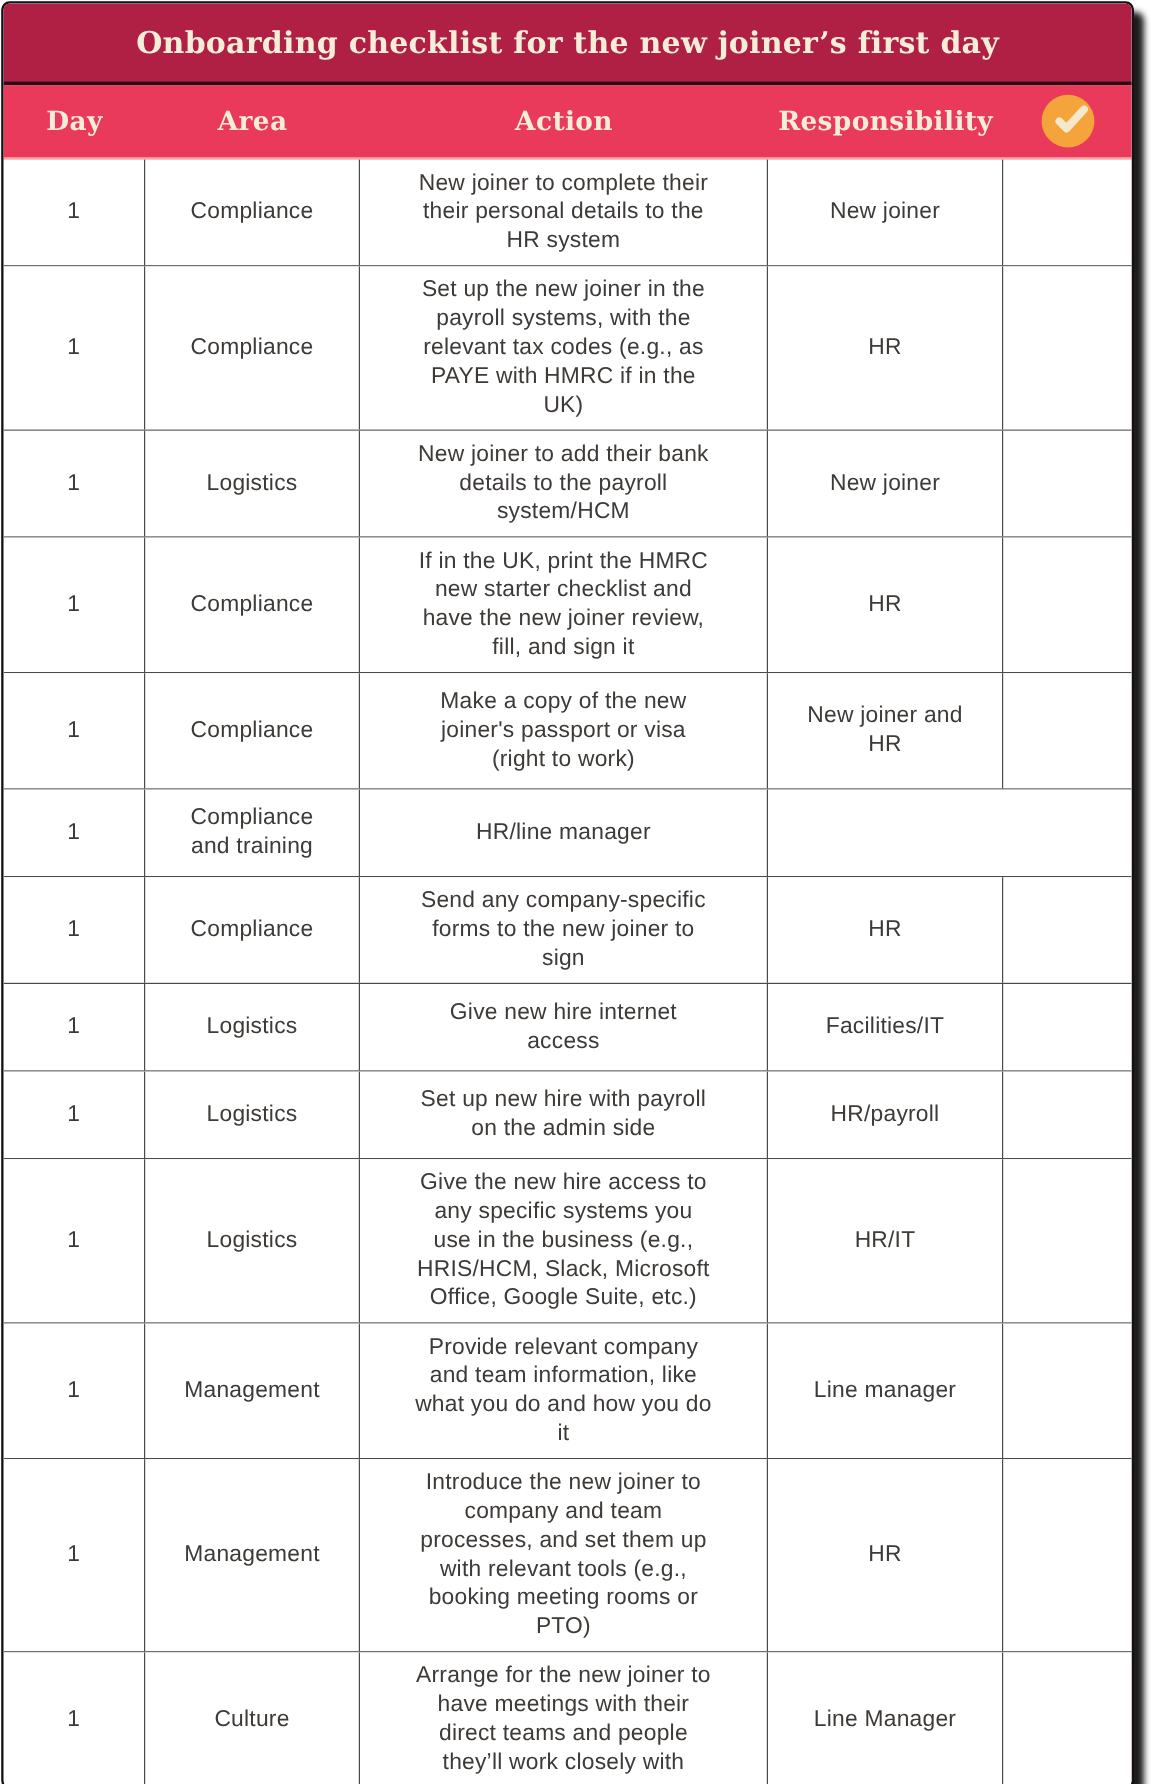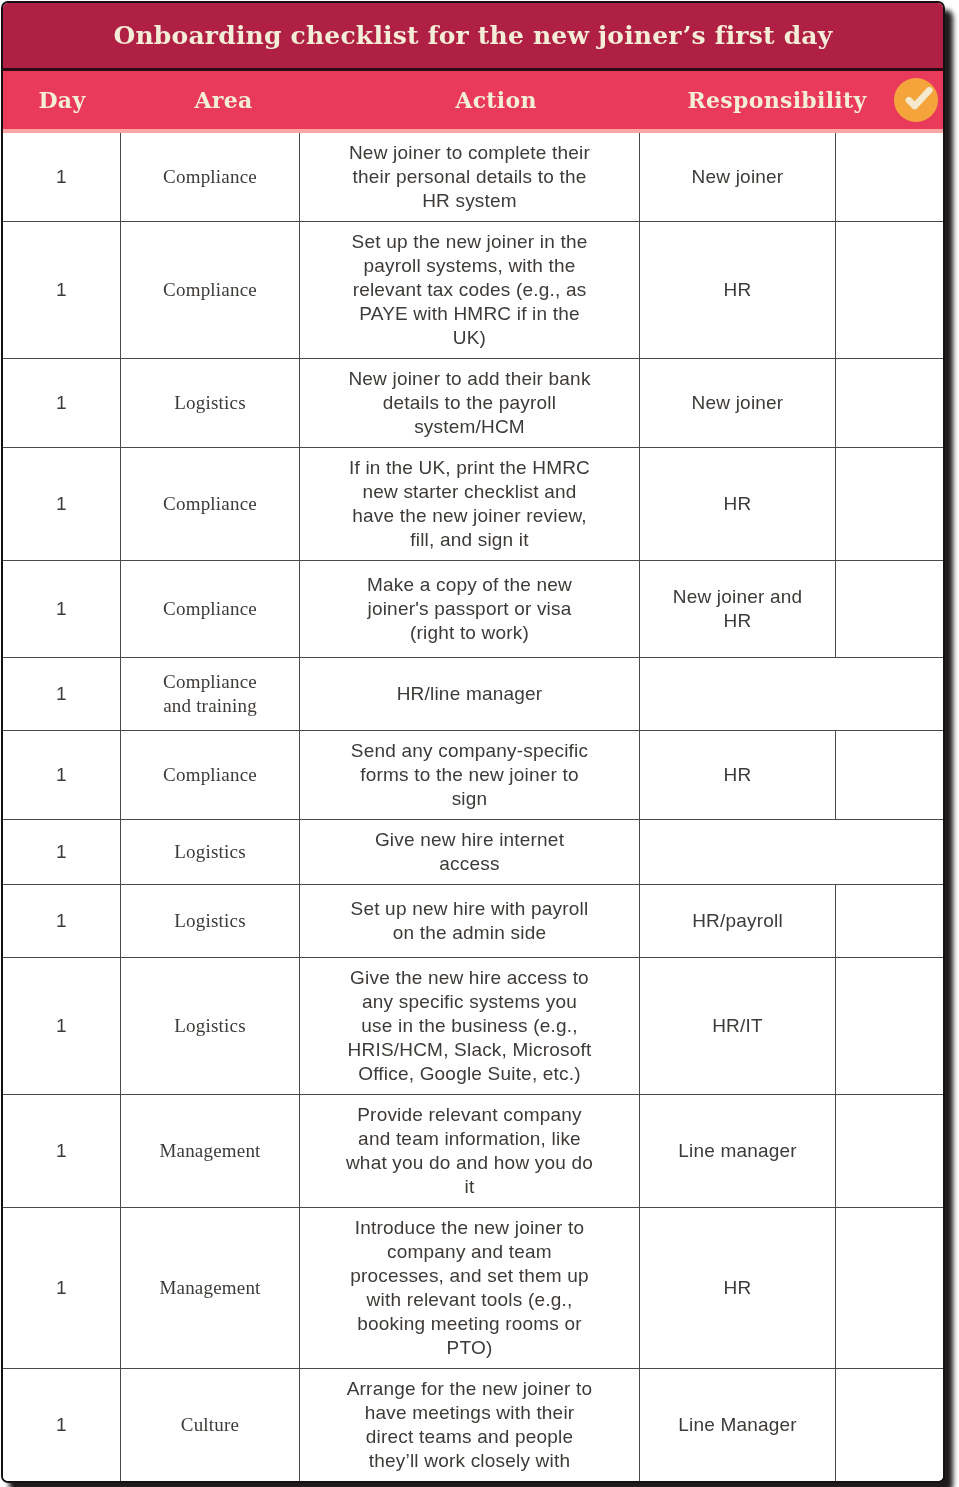--- a/index.html
+++ b/index.html
@@ -53,25 +53,24 @@
     font-family: "DejaVu Serif", serif;
     font-weight: 700;
     font-size: 25px;
     color: var(--header_text);
     letter-spacing: 0.2px;
     text-align: center;
   }
 
   .header-row {
     background: var(--header_row_bg);
-    border-bottom: 4px solid #fca5a5;
+    border-bottom: 2px solid #fca5a5;
     display: grid;
     grid-template-columns: var(--cols);
     height: 62px;
-    gap: 13px;
   }
 
   .hcell {
     display: flex;
     align-items: center;
     justify-content: center;
     font-family: "DejaVu Serif", serif;
     font-weight: 700;
     font-size: 22px;
     color: var(--header_text);
@@ -105,21 +104,21 @@
     min-height: 52px;
     padding: 8px 6px;
     font-size: 19px;
     line-height: 24px;
     letter-spacing: 0.2px;
     color: var(--body_text);
     border-right: 1.5px solid var(--grid_line);
   }
   .cell:last-child { border-right: none; }
 
-  .cell.col-area { padding: 8px 28px; font-family: Liberation Serif, serif; }
+  .cell.col-area { padding: 8px 28px; }
   .cell.col-action { padding: 8px 45px; }
   .cell.col-resp { padding: 24px 30px; }
 </style>
 </head>
 <body>
 
 <div class="page">
   <div class="table-card">
 
     <div class="title-bar">
@@ -193,20 +192,21 @@
     <div class="cell col-area">Compliance</div>
     <div class="cell col-action">Send any company-specific forms to the new joiner to sign</div>
     <div class="cell col-resp">HR</div>
     <div class="cell col-check"></div>
   </div>
 
   <div class="row">
     <div class="cell col-day">1</div>
     <div class="cell col-area">Logistics</div>
     <div class="cell col-action">Give new hire internet access</div>
+    <div class="cell col-resp">Facilities/IT</div>
     <div class="cell col-check"></div>
   </div>
 
   <div class="row">
     <div class="cell col-day">1</div>
     <div class="cell col-area">Logistics</div>
     <div class="cell col-action">Set up new hire with payroll on the admin side</div>
     <div class="cell col-resp">HR/payroll</div>
     <div class="cell col-check"></div>
   </div>

